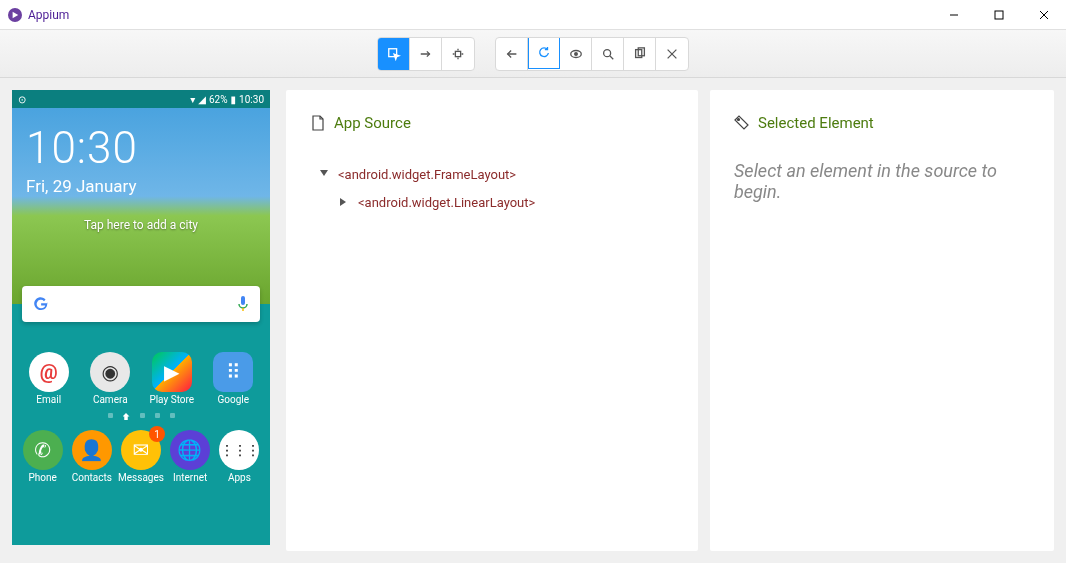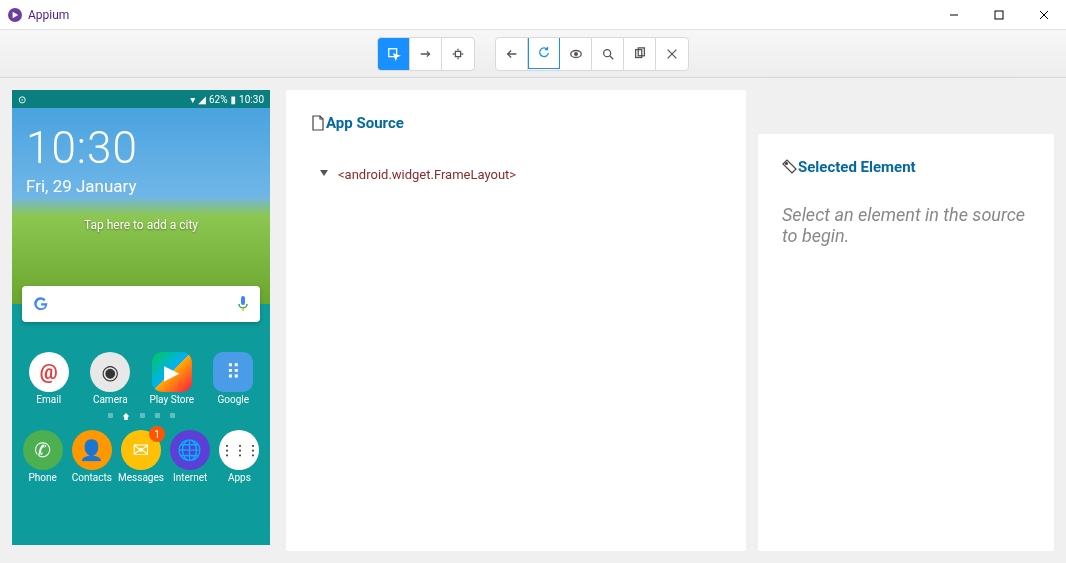--- a/index.html
+++ b/index.html
@@ -19,23 +19,23 @@
 .btn-group .tbtn { width: 32px; height: 32px; display: flex; align-items: center; justify-content: center; border-right: 1px solid #d9d9d9; color: #555; }
 .btn-group .tbtn:last-child { border-right: none; }
 .btn-group .tbtn.active { background: #1890ff; color: #fff; }
 .btn-group .tbtn.highlighted { color: #1890ff; border:1px solid #1890ff; margin:-1px 0; }
 .tbtn svg { width: 14px; height: 14px; }
 
 
 .main { display: flex; height: calc(563px - 30px - 48px); padding: 12px; gap: 12px; background: #f0f0f0; }
 .phone-col { width: 262px; flex-shrink: 0; }
 .source-col { flex: 1; background: #fff; border-radius: 2px; padding: 24px 24px; }
-.selected-col { width: 296px; background: #fff; border-radius: 2px; padding: 24px 24px; flex-shrink: 0; margin-top: 44px; }
-
-.panel-title { display: flex; align-items: center; gap: 0; font-size: 15px; font-weight: 700; color: #0369a1; margin-bottom: 28px; }
+.selected-col { width: 344px; background: #fff; border-radius: 2px; padding: 24px 24px; flex-shrink: 0; }
+
+.panel-title { display: flex; align-items: center; gap: 8px; font-size: 15px; font-weight: 400; color: #4d7c0f; margin-bottom: 28px; }
 .panel-title svg { width: 16px; height: 16px; }
 
 .placeholder { font-style: italic; color: #888; font-size: 18px; }
 
 
 .tree { font-size: 13px; color: #333; }
 .tree-row { display: flex; align-items: center; height: 28px; }
 .tree-toggle { width: 12px; height: 12px; margin-right: 8px; display:flex; align-items:center; justify-content:center; color:#555; }
 .tree-label { color: #8b2b2b; }
 .tree-indent-1 { padding-left: 8px; margin-top: 23px; }
@@ -267,20 +267,28 @@
     </div>
     <div class="tree">
       <div class="tree-row tree-indent-1">
         <span class="tree-toggle">
           <svg width="8" height="8" viewBox="0 0 8 8">
               <polygon points="0,0 8,0 4,6" fill="#555"></polygon>
             </svg>
         </span>
         <span class="tree-label">&lt;android.widget.FrameLayout&gt;</span>
       </div>
+      <div class="tree-row tree-indent-2">
+        <span class="tree-toggle">
+          <svg width="8" height="8" viewBox="0 0 8 8">
+              <polygon points="0,0 6,4 0,8" fill="#555"></polygon>
+            </svg>
+        </span>
+        <span class="tree-label">&lt;android.widget.LinearLayout&gt;</span>
+      </div>
     </div>
   </div>
 
   <div class="selected-col">
     <div class="panel-title">
       <svg viewBox="0 0 16 16" fill="none" stroke="#444" stroke-width="1.2">
           <path d="M1 5 L5 1 L14 10 L10 14 Z"></path>
           <circle cx="4.5" cy="4.5" r="1" fill="#444"></circle>
         </svg>
       <span>Selected Element</span>

